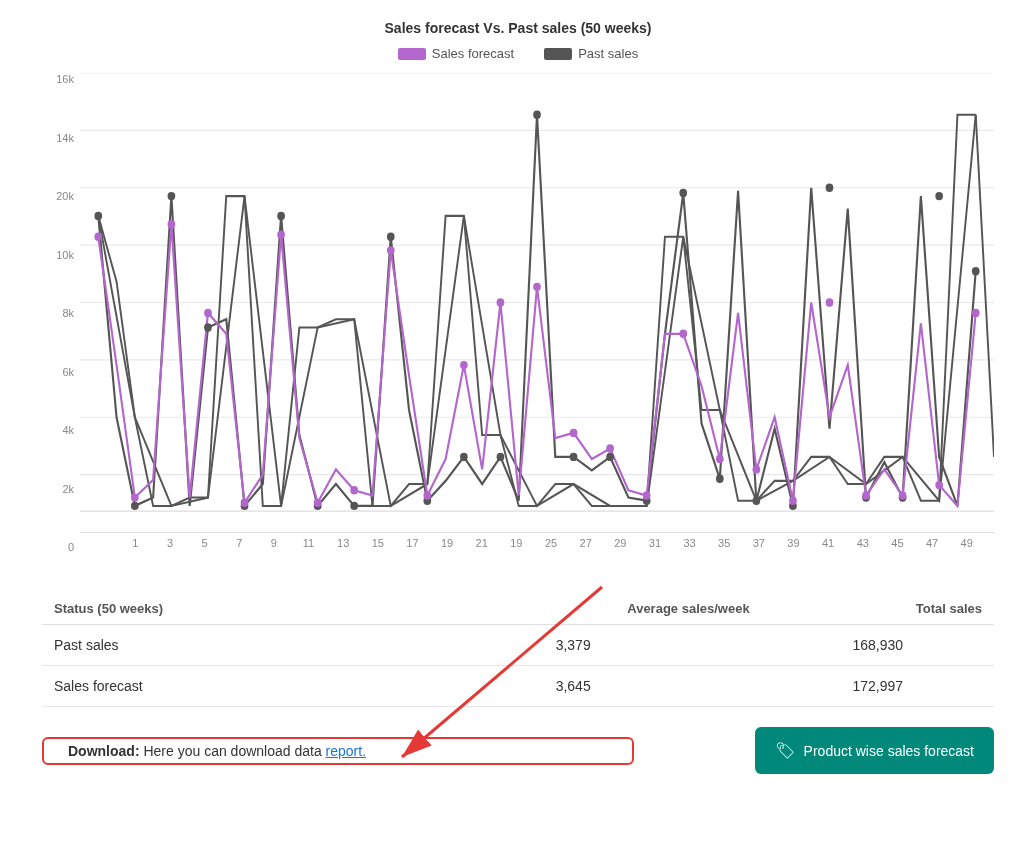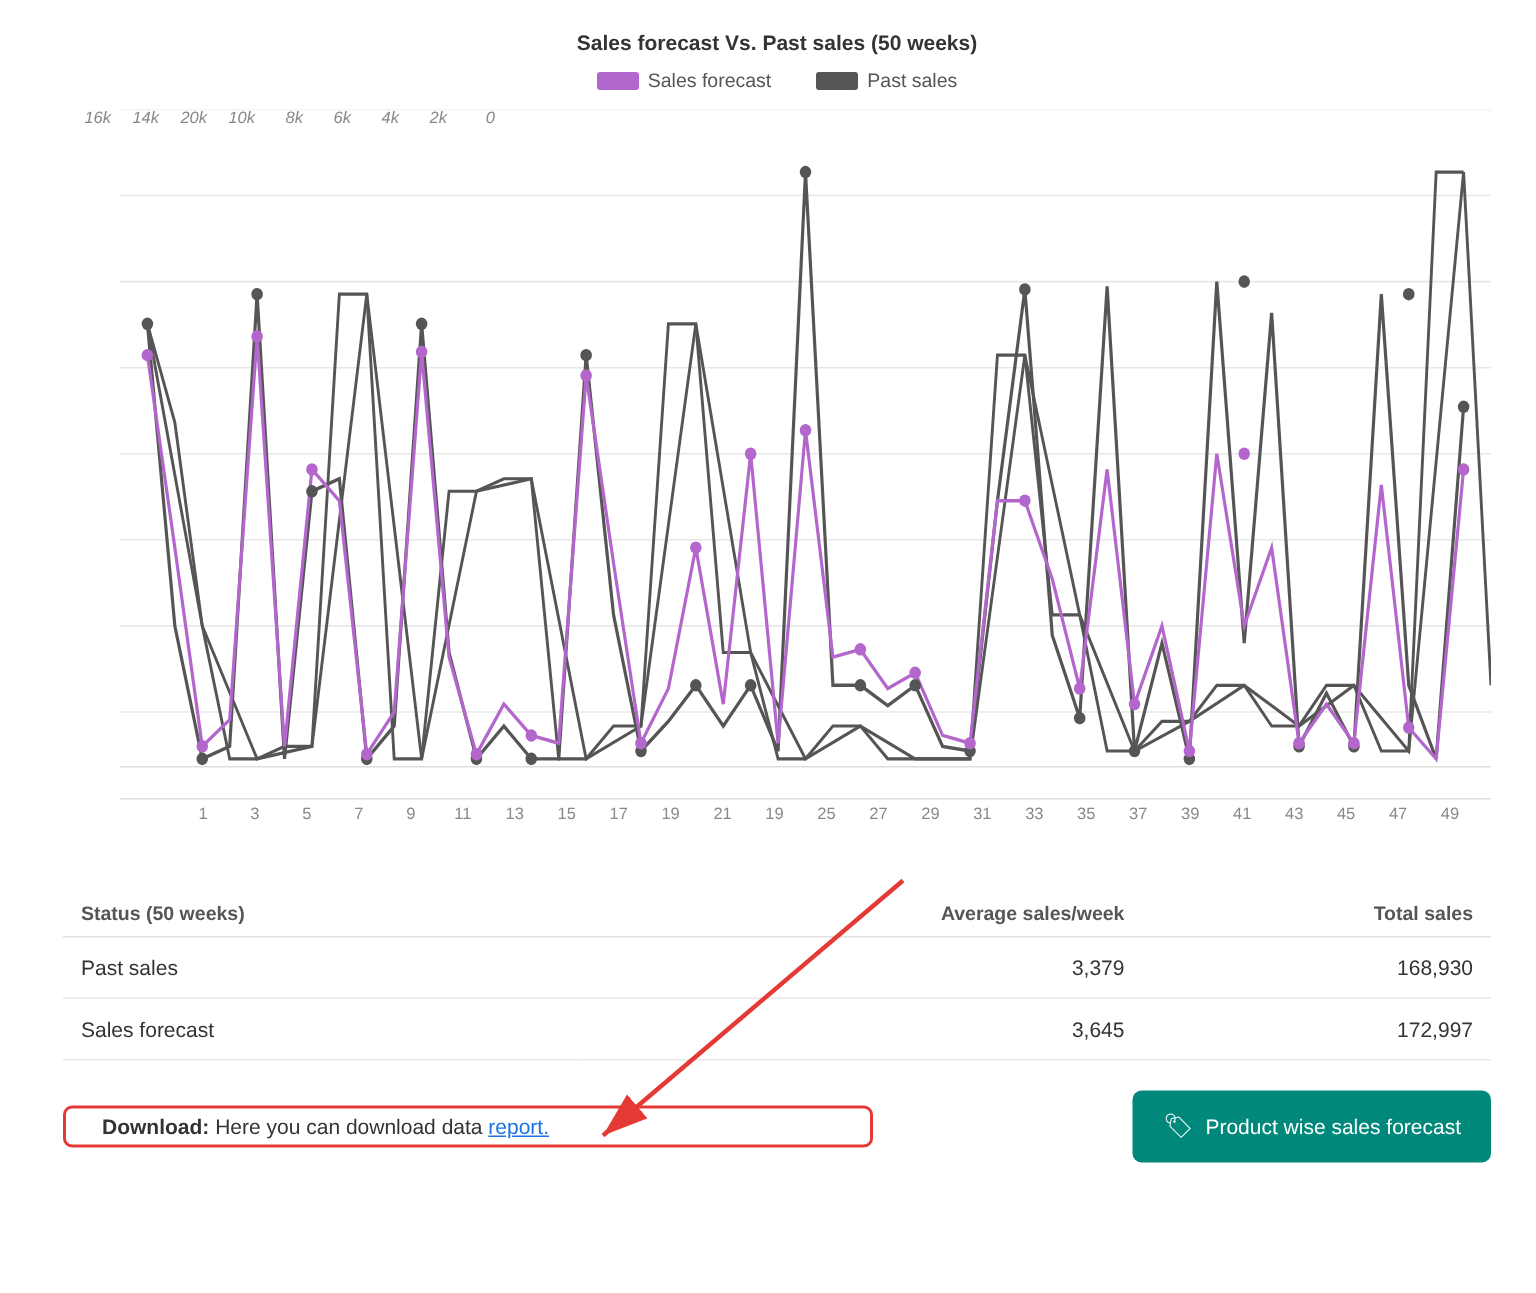--- a/index.html
+++ b/index.html
@@ -53,24 +53,23 @@
       width: 100%;
       height: 100%;
     }
     
     .y-labels {
       position: absolute;
       left: 0;
       top: 0;
       height: 100%;
       display: flex;
-      flex-direction: row;
+      flex-direction: column;
       justify-content: space-between;
       padding-bottom: 20px;
-      font-style: italic;
     }
     .y-label {
       font-size: 11px;
       color: #888;
       text-align: right;
       width: 32px;
     }
     .chart-wrapper {
       position: relative;
       padding-left: 38px;
@@ -107,36 +106,36 @@
     .stats-table th:not(:first-child) {
       text-align: right;
     }
     .stats-table td {
       font-size: 14px;
       color: #333;
       padding: 12px 12px;
       border-bottom: 1px solid #e8e8e8;
     }
     .stats-table td:not(:first-child) {
-      text-align: right;
+      text-align: center;
     }
 
     
     .bottom-section {
       display: flex;
       align-items: center;
       justify-content: space-between;
       margin-top: 20px;
       position: relative;
     }
     .download-box {
       border: 2px solid #e53935;
       border-radius: 6px;
       padding: 4px 24px;
-      width: 540px;
+      width: 592px;
       font-size: 14px;
       color: #333;
     }
     .download-box strong {
       font-weight: 700;
     }
     .download-box a {
       color: #1a73e8;
       text-decoration: underline;
     }

